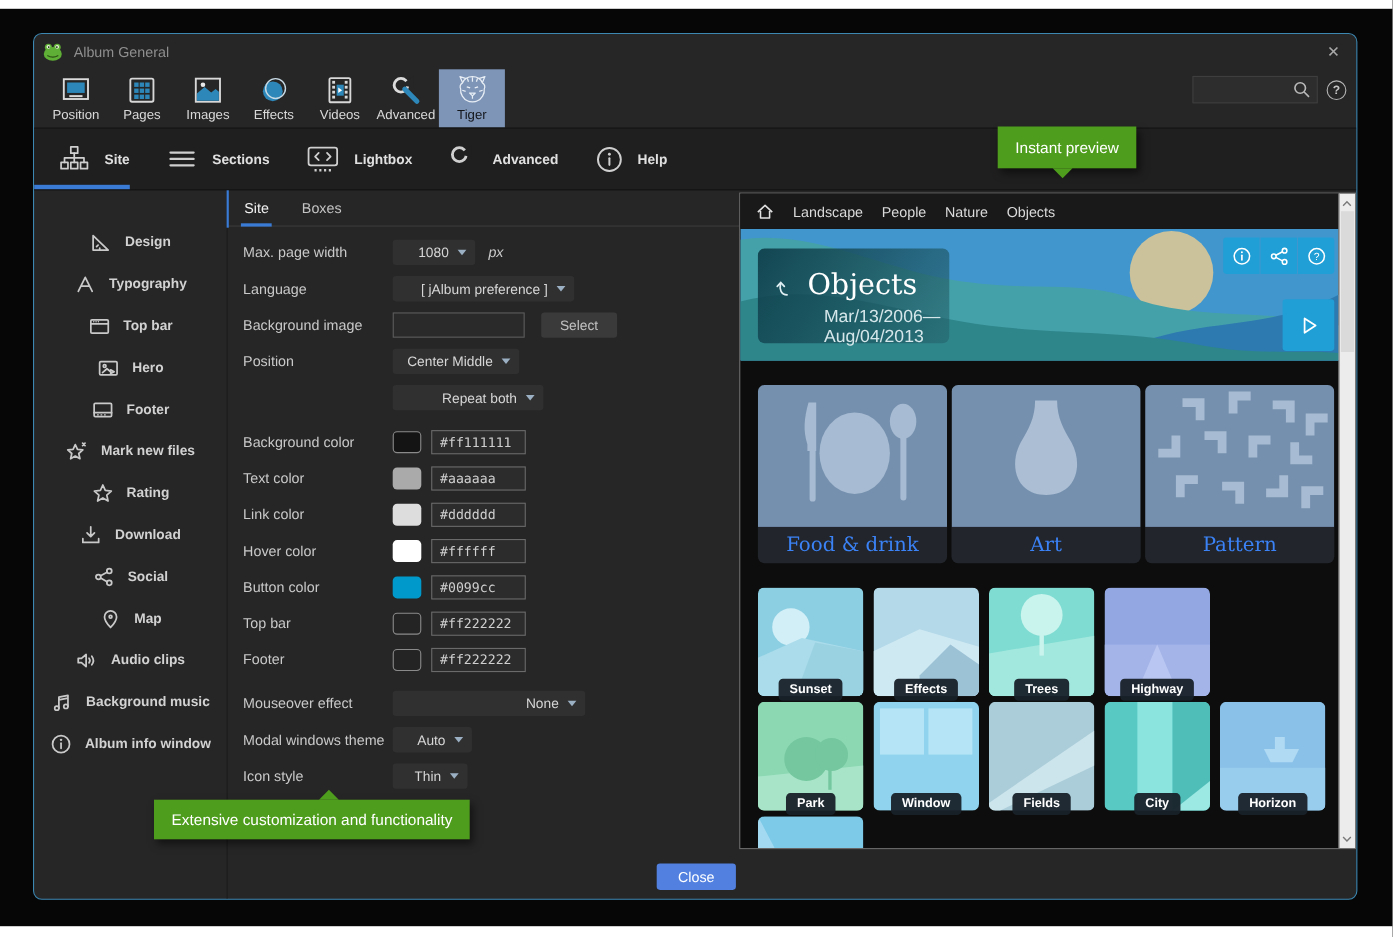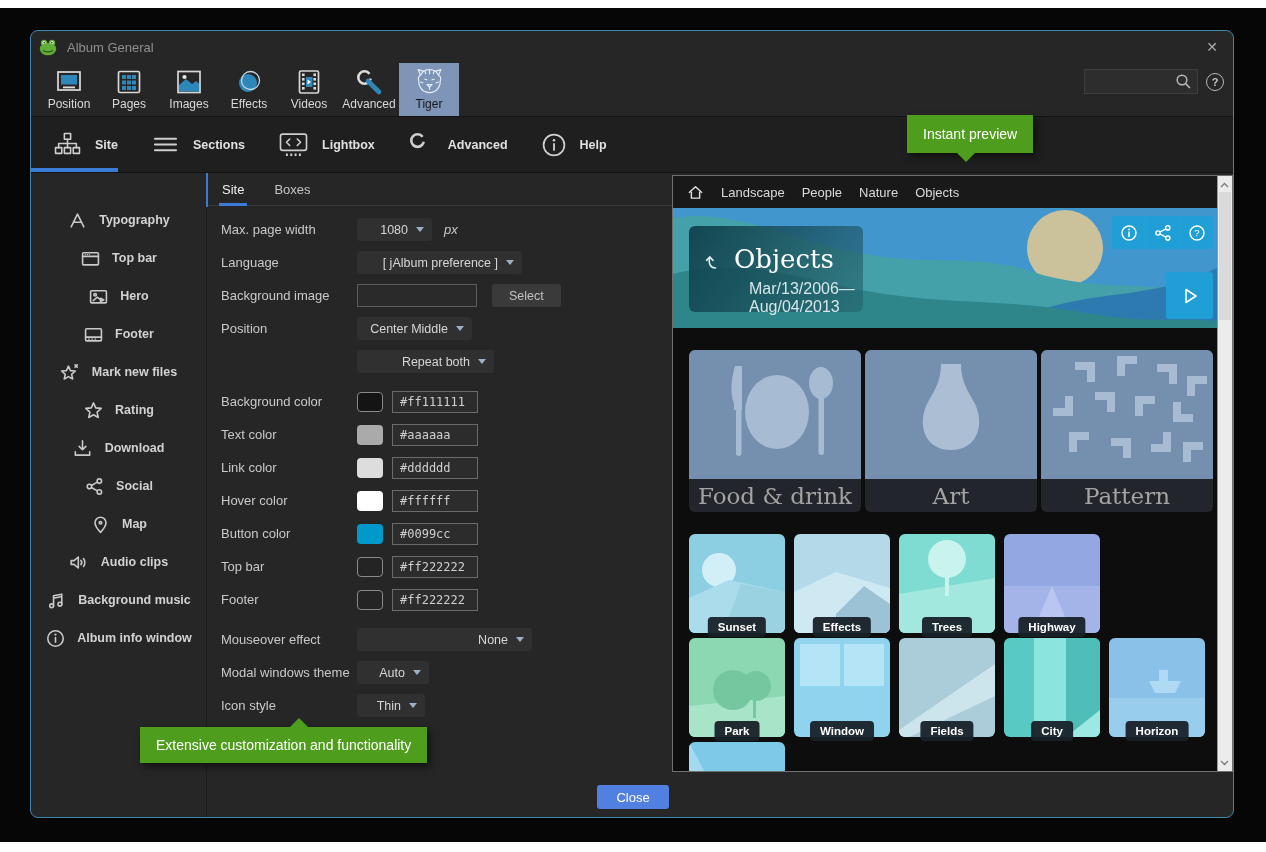--- a/index.html
+++ b/index.html
@@ -90,21 +90,21 @@
   .heroicons .hicon:first-child { border-radius:3px 0 0 3px; }
   .heroicons .hicon:last-child { border-radius:0 3px 3px 0; }
   .play { position:absolute; top:64px; right:4px; width:47px; height:47px; background:var(--pblue,#1f9fd6);
           border-radius:3px; display:flex; align-items:center; justify-content:center; }
   .pbody { position:relative; height:443px; margin-right:15px; padding-left:16px; overflow:hidden; }
   .folders { display:flex; gap:4px; margin-top:22px; }
   .folder { width:172px; border-radius:6px; overflow:hidden; background:#22262c; flex:none; }
   .fimg { height:129px; display:block; }
   .fimg svg { display:block; }
   .flab { height:33px; display:flex; align-items:center; justify-content:center;
-          font-family:"DejaVu Serif", serif; font-size:23px; color:#a3a3a3; }
+          font-family:"DejaVu Serif", serif; font-size:18px; color:#3b82f6; }
   .trow { display:flex; gap:9px; }
   #thumb-row-1 { margin-top:22px; }
   #thumb-row-2, #thumb-row-3 { margin-top:5px; }
   .thumb { position:relative; width:96px; height:99px; flex:none; }
   .tart { position:absolute; inset:0; border-radius:6px; overflow:hidden; }
   .tart svg { display:block; }
   .tchip { position:absolute; bottom:-4px; left:50%; transform:translateX(-50%);
            background:rgba(24,33,41,0.95); border-radius:4px; padding:4px 10px; font-size:11.5px;
            font-weight:bold; color:#ffffff; white-space:nowrap; z-index:2; }
   .pscroll { position:absolute; top:0; right:0; bottom:0; width:15px; background:#ececec; border-left:1px solid #999999; }
@@ -304,20 +304,29 @@
               </svg>
             </span>
       <span class="snlabel">Help</span>
     </div>
         </div>
       <span class="navunderline"></span>
     </div>
 
     <div class="content">
       <div class="sidebar" id="sidebar-list">
+          <div class="sbitem">
+      <span class="sbicon">
+              <svg width="19" height="19" viewBox="0 0 18 18">
+                <polygon points="2.5,15.5 15.5,15.5 2.5,3" stroke="#c9c9c9" stroke-width="1.5" fill="none" stroke-linecap="round" stroke-linejoin="round"></polygon>
+                <path d="M5.5 12.5 L6.8 11.2 M8.2 15.5 V13.7" stroke="#c9c9c9" stroke-width="1.5" fill="none" stroke-linecap="round" stroke-linejoin="round"></path>
+              </svg>
+            </span>
+      <span class="sblabel">Design</span>
+    </div>
           <div class="sbitem">
       <span class="sbicon">
               <svg width="19" height="19" viewBox="0 0 18 18">
                 <path d="M3 15 L9 3 L15 15 M5.6 10.6 H12.4" stroke="#c9c9c9" stroke-width="1.5" fill="none" stroke-linecap="round" stroke-linejoin="round"></path>
               </svg>
             </span>
       <span class="sblabel">Typography</span>
     </div>
           <div class="sbitem">
       <span class="sbicon">

